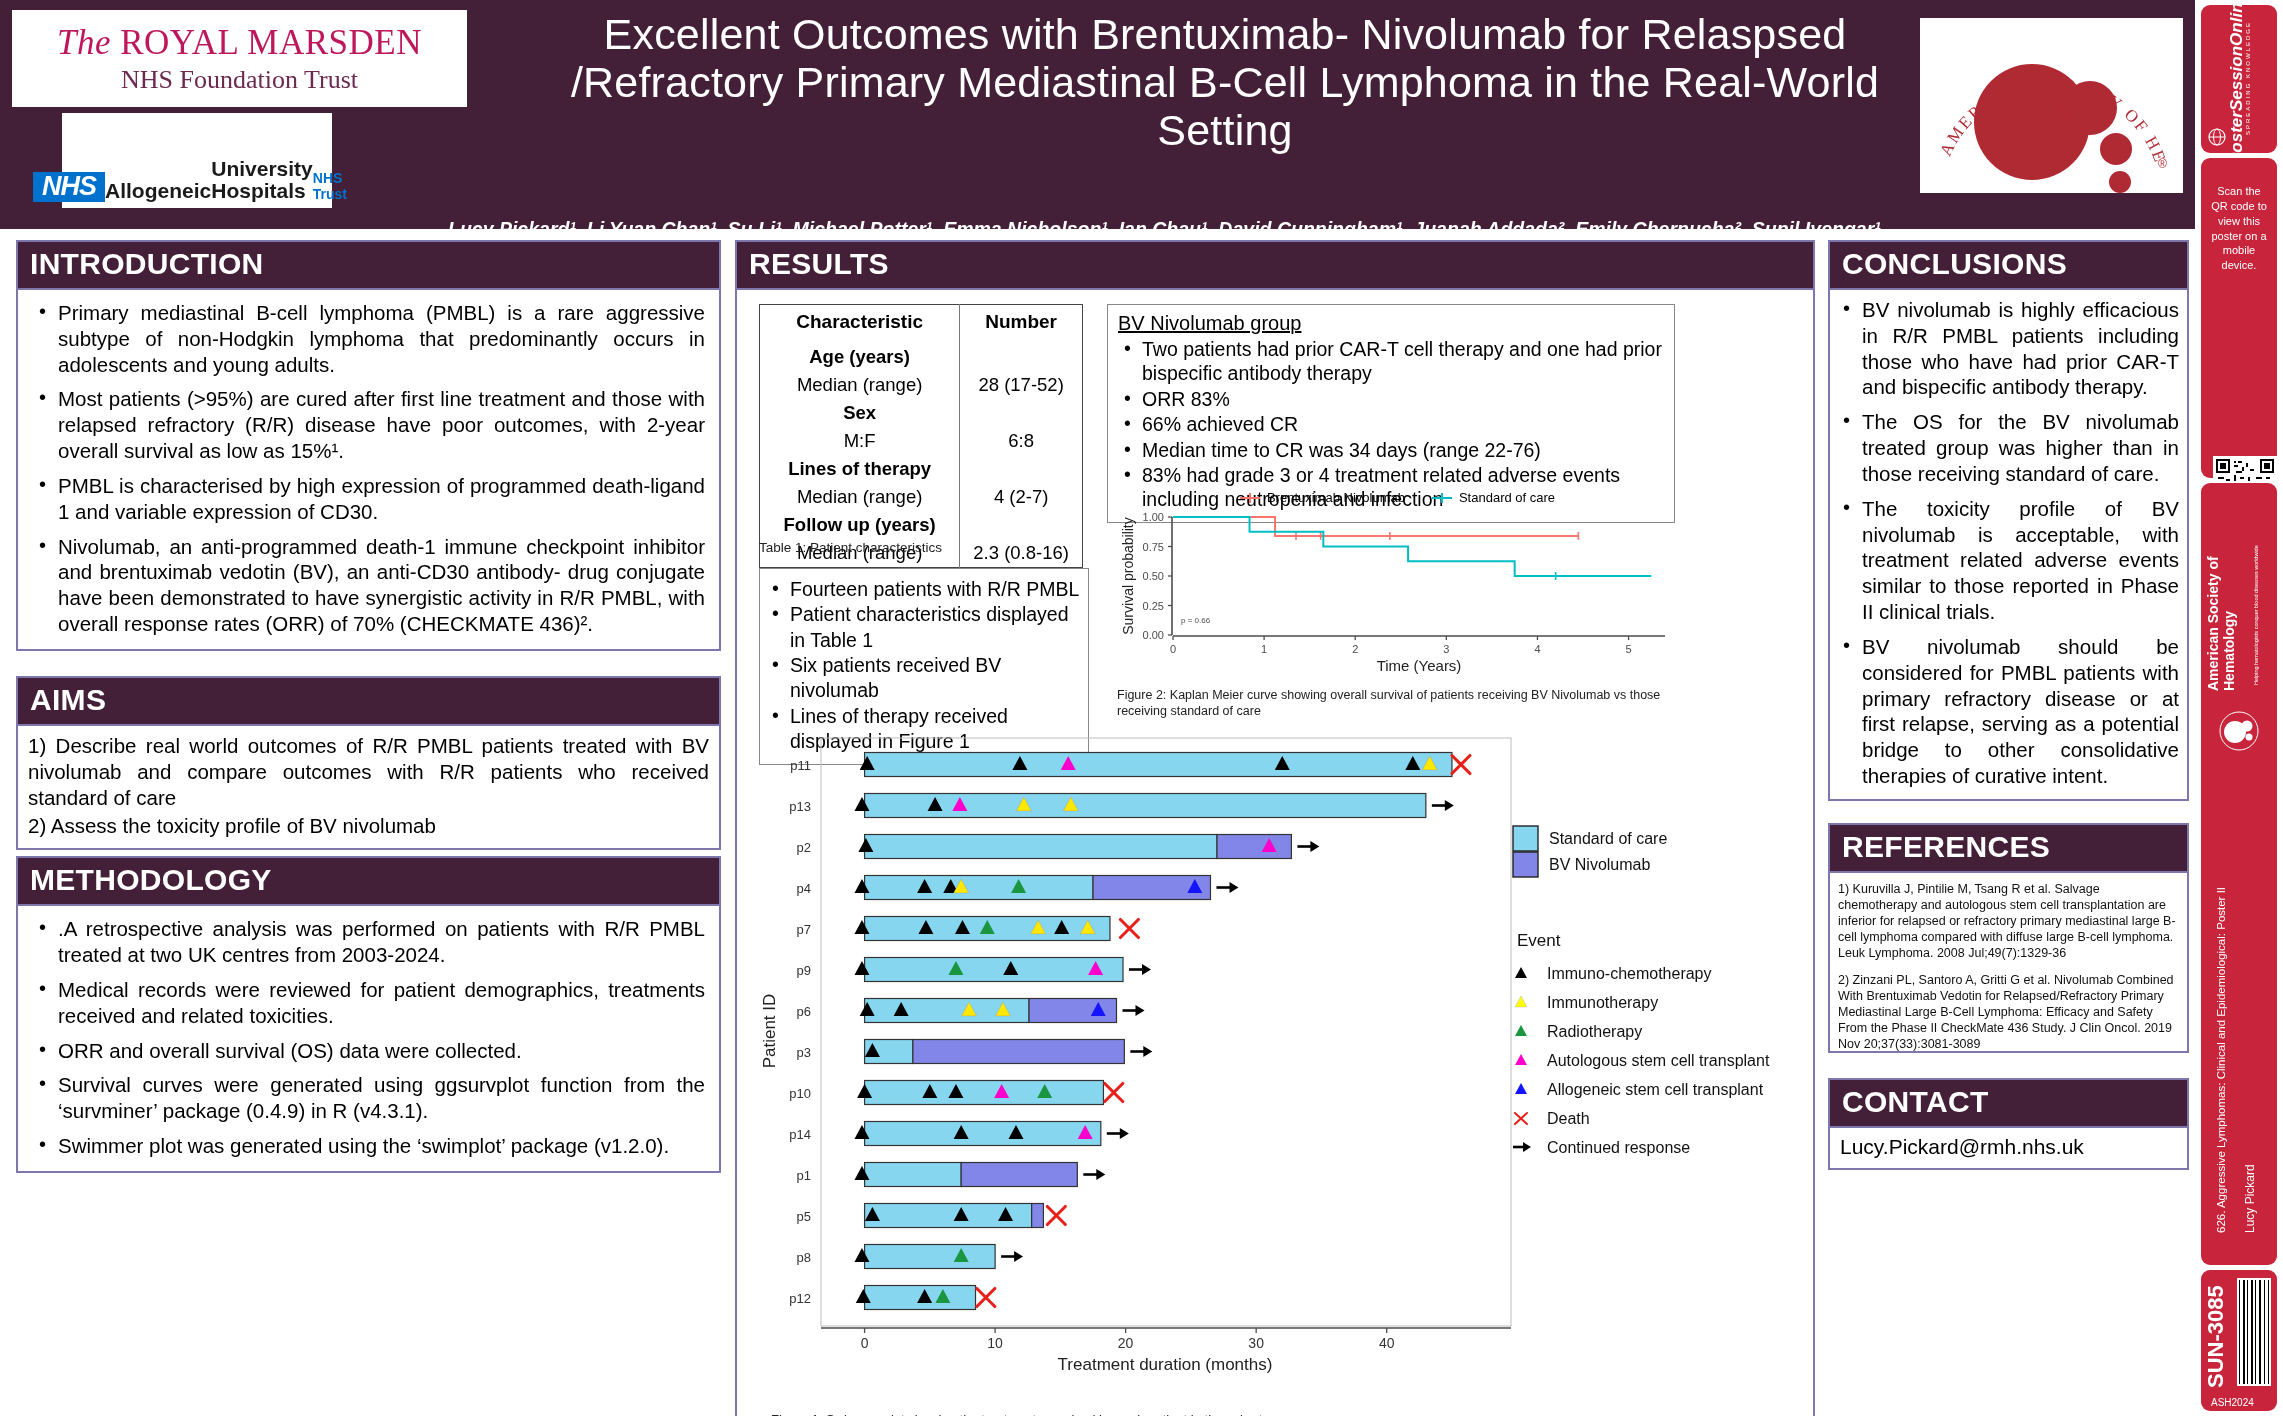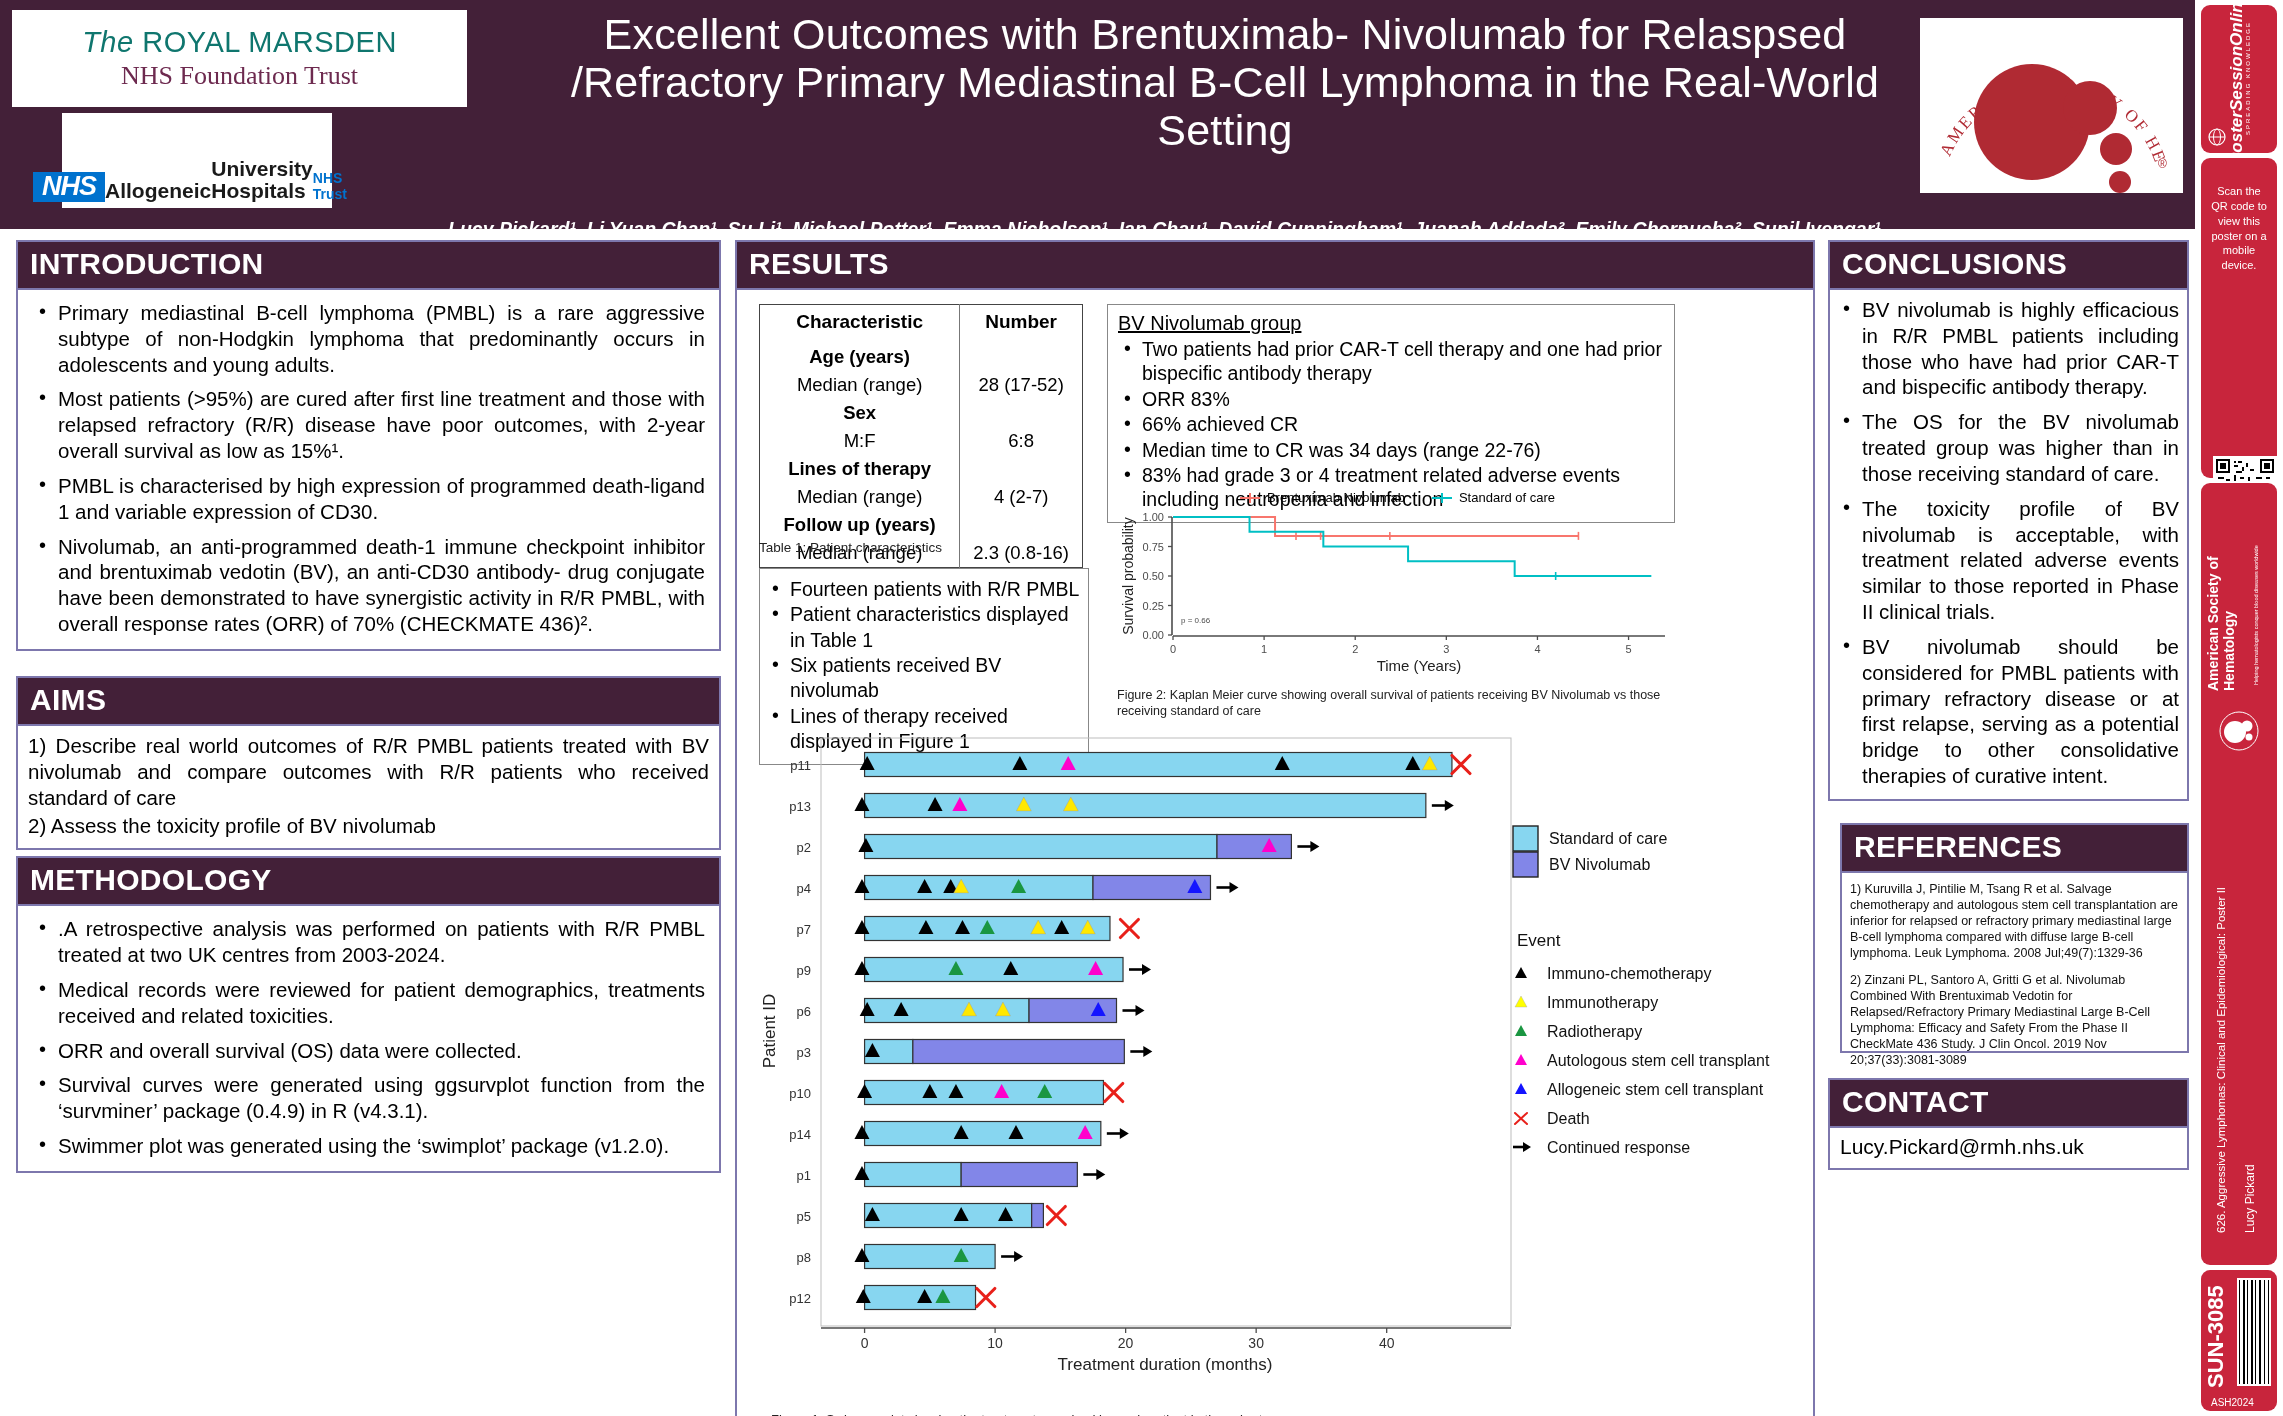--- a/index.html
+++ b/index.html
@@ -14,21 +14,21 @@
   
   .header {
     position: absolute; left:0; top:0; width: 2195px; height: 229px;
     background: #432038;
   }
   .logo-rm {
     position:absolute; left:12px; top:10px; width:455px; height:97px;
     background:#fff; display:flex; flex-direction:column;
     align-items:center; justify-content:center;
   }
-  .logo-rm .l1 { font-family:Liberation Sans, sans-serif; font-size:29px; color:#0f766e; letter-spacing:.5px; white-space:nowrap;}
+  .logo-rm .l1 { font-family:Liberation Serif, serif; font-size:35px; color:#be185d; letter-spacing:.5px; white-space:nowrap;}
   .logo-rm .l1 i { font-style:italic; }
   .logo-rm .l2 { font-family:"Liberation Serif", serif; font-size:26px; color:#6d2a4f; margin-top:2px;}
   .logo-nuh {
     position:absolute; left:62px; top:113px; width:270px; height:95px;
     background:#fff; display:flex; flex-direction:row; align-items:flex-end;
     justify-content:center; padding:6px 14px 6px 0;
   }
   .nhs-box { background:#0072ce; color:#fff; font-weight:bold; font-style:italic;
     font-size:27px; padding:1px 9px 2px 9px; letter-spacing:-1px; line-height:1; }
   .nuh-l1 { font-size:21px; font-weight:bold; color:#1a1a1a; line-height:1.05; margin-top:3px;}
@@ -539,21 +539,21 @@
       <div class="sec-body" style="padding:7px 8px 8px 6px;">
         <ul class="bl">
           <li>BV nivolumab is highly efficacious in R/R PMBL patients including those who have had prior CAR-T and bispecific antibody therapy.</li>
           <li>The OS for the BV nivolumab treated group was higher than in those receiving standard of care.</li>
           <li>The toxicity profile of BV nivolumab is acceptable, with treatment related adverse events similar to those reported in Phase II clinical trials.</li>
           <li>BV nivolumab should be considered for PMBL patients with primary refractory disease or at first relapse, serving as a potential bridge to other consolidative therapies of curative intent.</li>
         </ul>
       </div>
     </div>
 
-    <div style="margin-top:22px;margin-left:12px;">
+    <div style="margin-top:22px;">
       <div class="sec-head">REFERENCES</div>
       <div class="sec-body ref-body" style="padding:8px 8px 6px 8px; height:180px;">
         <p>1) Kuruvilla J, Pintilie M, Tsang R et al. Salvage chemotherapy and autologous stem cell transplantation are inferior for relapsed or refractory primary mediastinal large B-cell lymphoma compared with diffuse large B-cell lymphoma. Leuk Lymphoma. 2008 Jul;49(7):1329-36</p>
         <p>2) Zinzani PL, Santoro A, Gritti G et al. Nivolumab Combined With Brentuximab Vedotin for Relapsed/Refractory Primary Mediastinal Large B-Cell Lymphoma: Efficacy and Safety From the Phase II CheckMate 436 Study. J Clin Oncol. 2019 Nov 20;37(33):3081-3089</p>
       </div>
     </div>
 
     <div style="margin-top:25px;">
       <div class="sec-head">CONTACT</div>
       <div class="sec-body contact-body">

